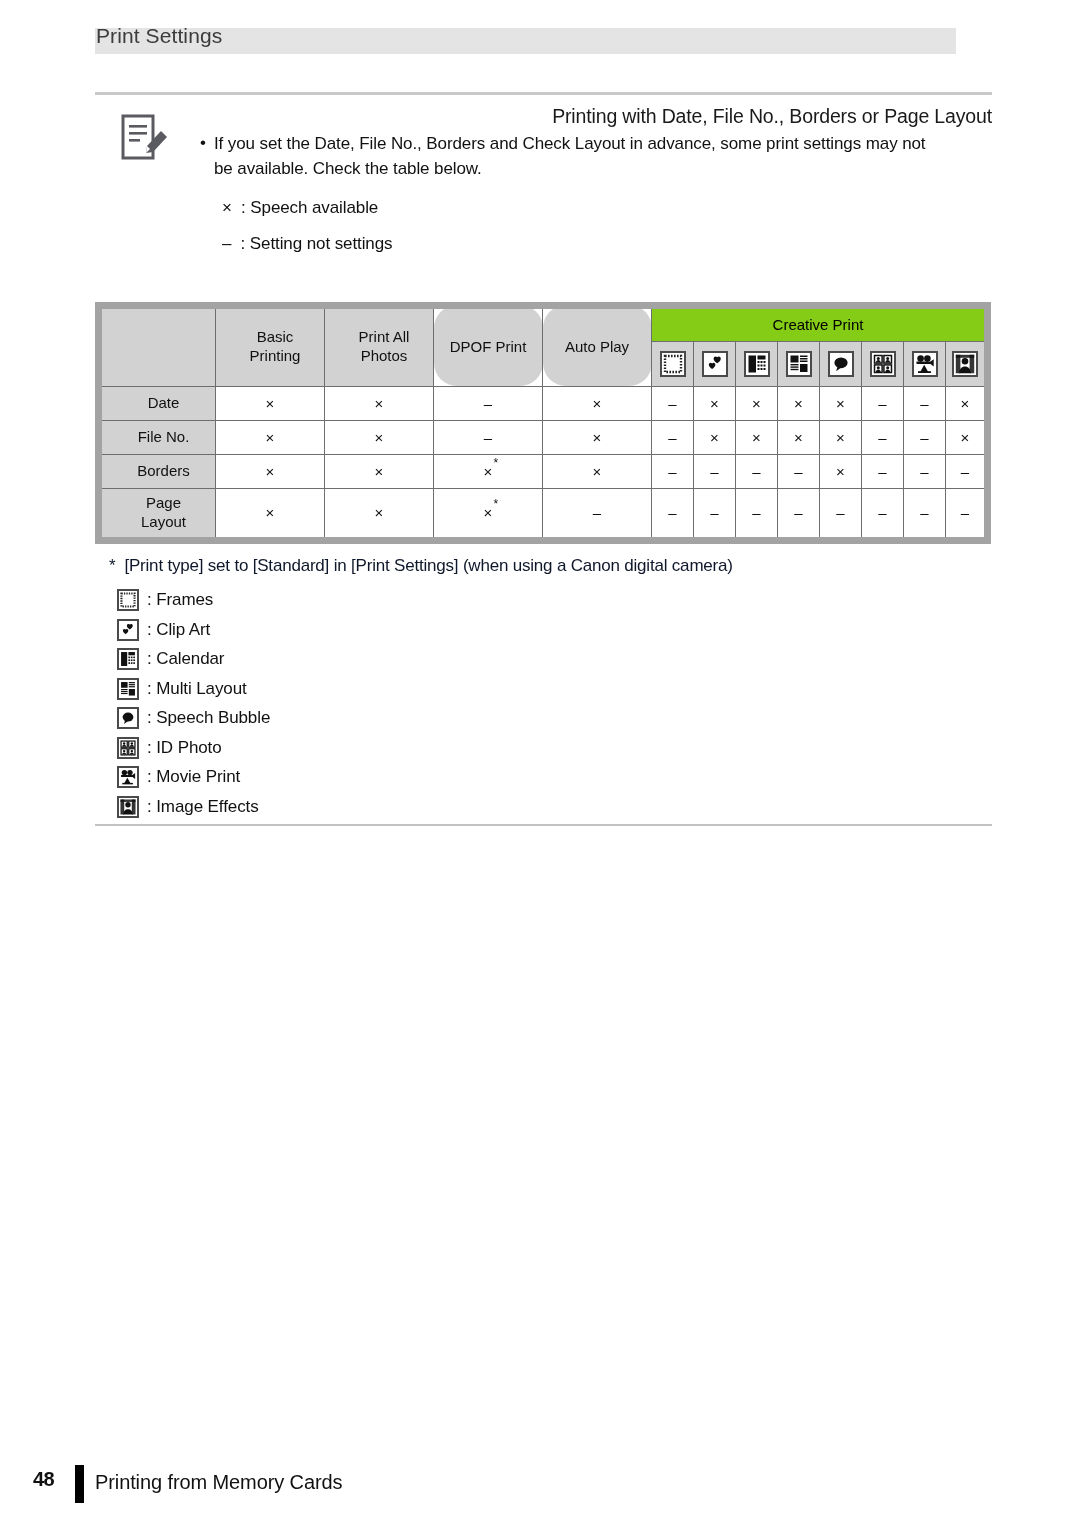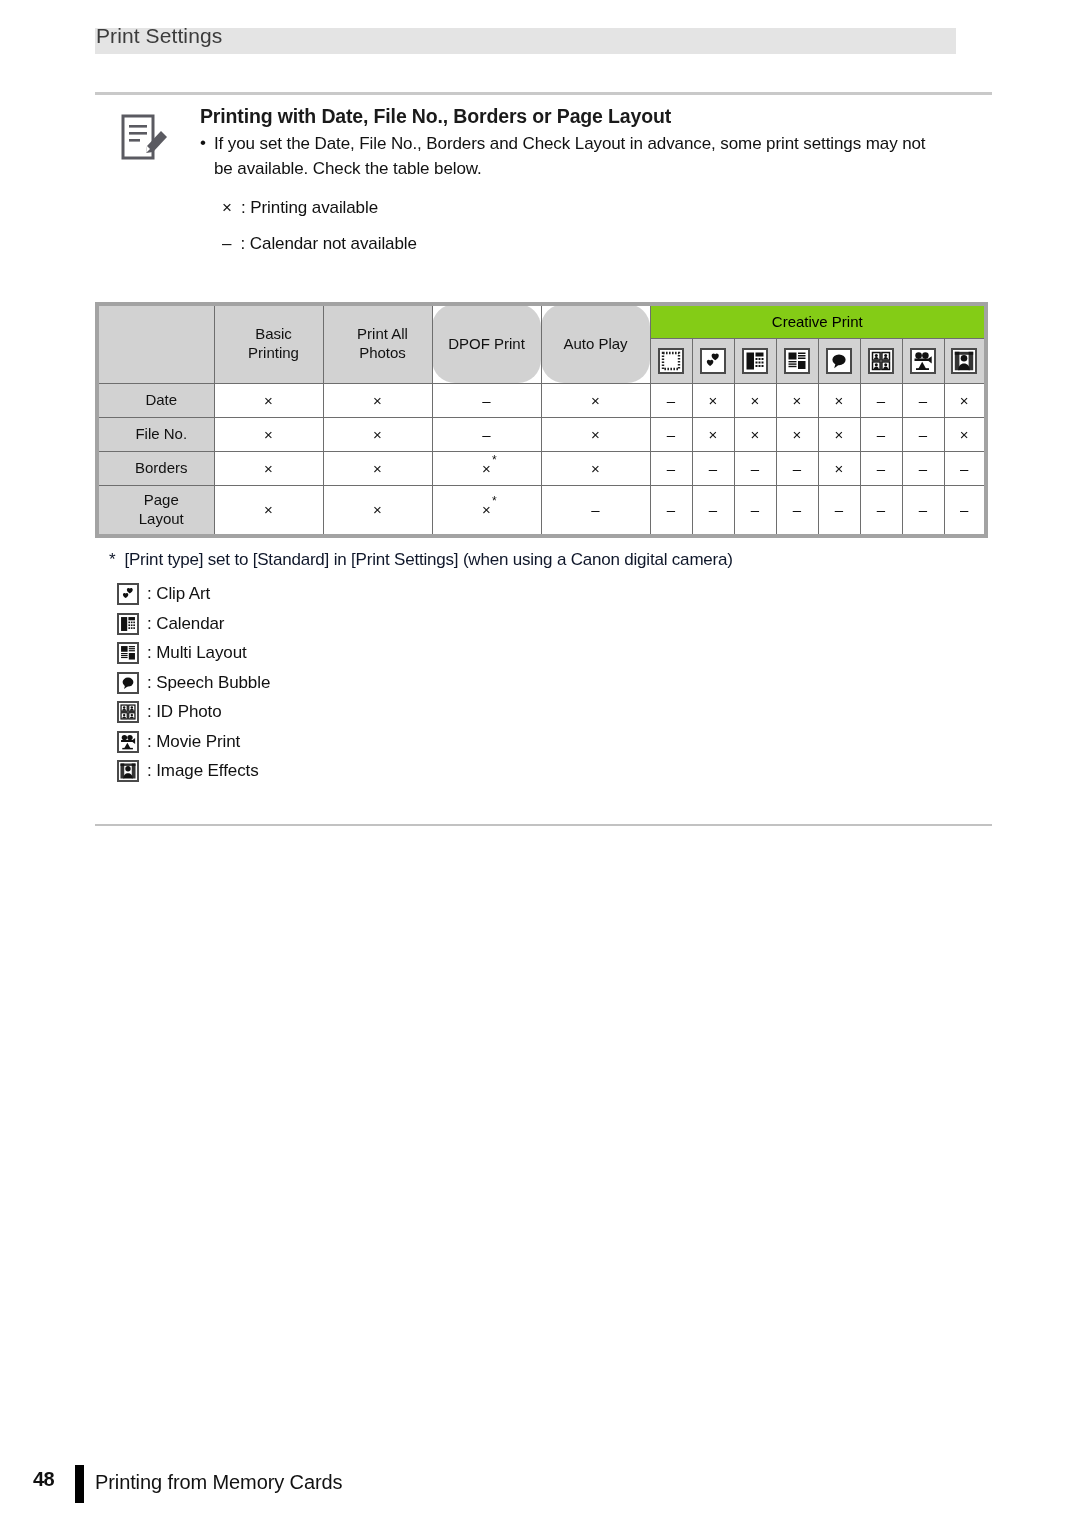--- a/index.html
+++ b/index.html
@@ -72,25 +72,26 @@
   }
   .note-icon {
     position: absolute;
     left: 22px;
     top: 6px;
     width: 54px;
     height: 54px;
   }
   .sec-title {
     font-size: 19.5px;
-    font-weight: bold;
+    font-weight: normal;
     color: #1a1a1a;
     letter-spacing: -0.15px;
     margin: 0 0 4px 0;
     line-height: 1.2;
+    text-align: right;
   }
   .bullet-line {
     position: relative;
     font-size: 17px;
     line-height: 1.45;
     color: #111;
     padding-left: 14px;
     letter-spacing: -0.1px;
   }
   .bullet-line .dot {
@@ -109,21 +110,21 @@
   }
 
   
   .tbl-wrap {
     margin-top: 44px;
   }
   table.matrix {
     border-collapse: collapse;
     table-layout: fixed;
     width: 818px;
-    border: 4px solid #a3a3a3;
+    border: 7px solid #a3a3a3;
   }
   table.matrix td, table.matrix th {
     border: 1px solid #6e6e6e;
     padding: 0;
     text-align: center;
     vertical-align: middle;
     font-size: 15px;
     font-weight: normal;
   }
   .th-head {
@@ -282,22 +283,22 @@
     <h2 class="sec-title">Printing with Date, File No., Borders or Page Layout</h2>
 
     <div class="bullet-line">
       <span class="dot">•</span>
       <span>If you set the Date, File No., Borders and Check Layout in advance, some print settings may not</span>
     </div>
     <div class="bullet-line">
       <span>be available. Check the table below.</span>
     </div>
 
-    <div class="legend-line" style="margin-top:12px">×  : Printing available</div>
-    <div class="legend-line" style="margin-top:9px">–  : Calendar not available</div>
+    <div class="legend-line" style="margin-top:12px">×  : Speech available</div>
+    <div class="legend-line" style="margin-top:9px">–  : Setting not settings</div>
   </div>
 
   <div class="tbl-wrap">
     <table class="matrix">
       <colgroup>
         <col style="width:117px">
         <col style="width:109px">
           <col style="width:109px">
           <col style="width:109px">
           <col style="width:109px">
@@ -498,20 +499,28 @@
     </tbody>
       </table>
   </div>
 
   <div class="footnote" style="margin-top:12px">
     <span class="ast">*</span><span>[Print type] set to [Standard] in [Print Settings] (when using a Canon digital camera)</span>
   </div>
 
   <div class="legend-list">
 
+    <div class="legend-row">
+      <span class="ic lg">
+        <svg width="18" height="18" viewBox="0 0 22 22">
+          <path d="M3 3 h16 v16 h-16 z" fill="none" stroke="#222" stroke-width="2.6" stroke-dasharray="1.6 1.4"></path>
+        </svg>
+      </span>
+      <span class="lbl">: Frames</span>
+    </div>
 
     <div class="legend-row">
       <span class="ic lg">
         <svg width="18" height="18" viewBox="0 0 22 22">
           <path d="M13.2 4.3c1.3-1.4 3.6-.5 3.6 1.4 0 1.9-2.3 3.6-3.6 4.6-1.3-1-3.6-2.7-3.6-4.6 0-1.9 2.3-2.8 3.6-1.4z" fill="#111"></path>
           <path d="M8.1 10.5c1.2-1.3 3.3-.5 3.3 1.3 0 1.8-2.1 3.3-3.3 4.2-1.2-.9-3.3-2.4-3.3-4.2 0-1.8 2.1-2.6 3.3-1.3z" fill="#111"></path>
         </svg>
       </span>
       <span class="lbl">: Clip Art</span>
     </div>

